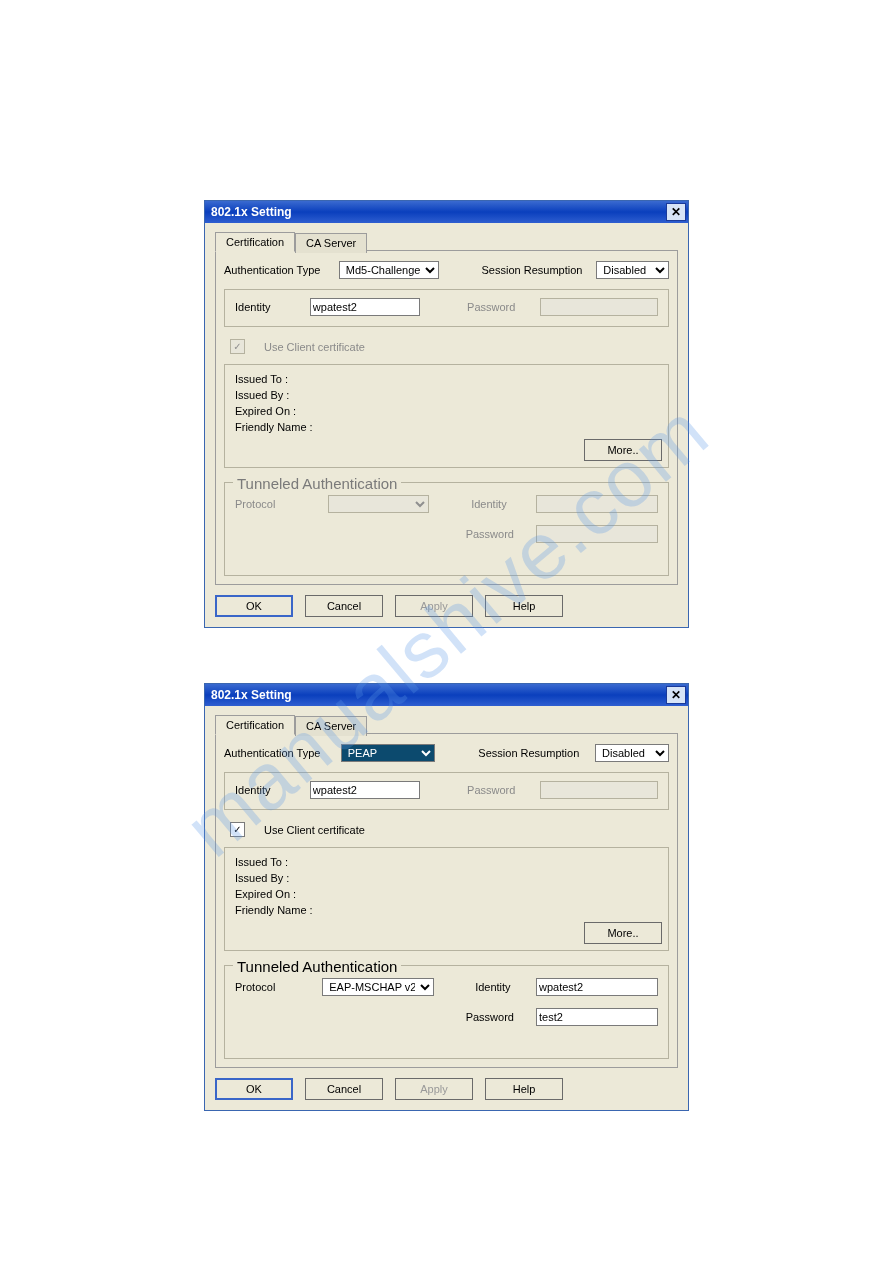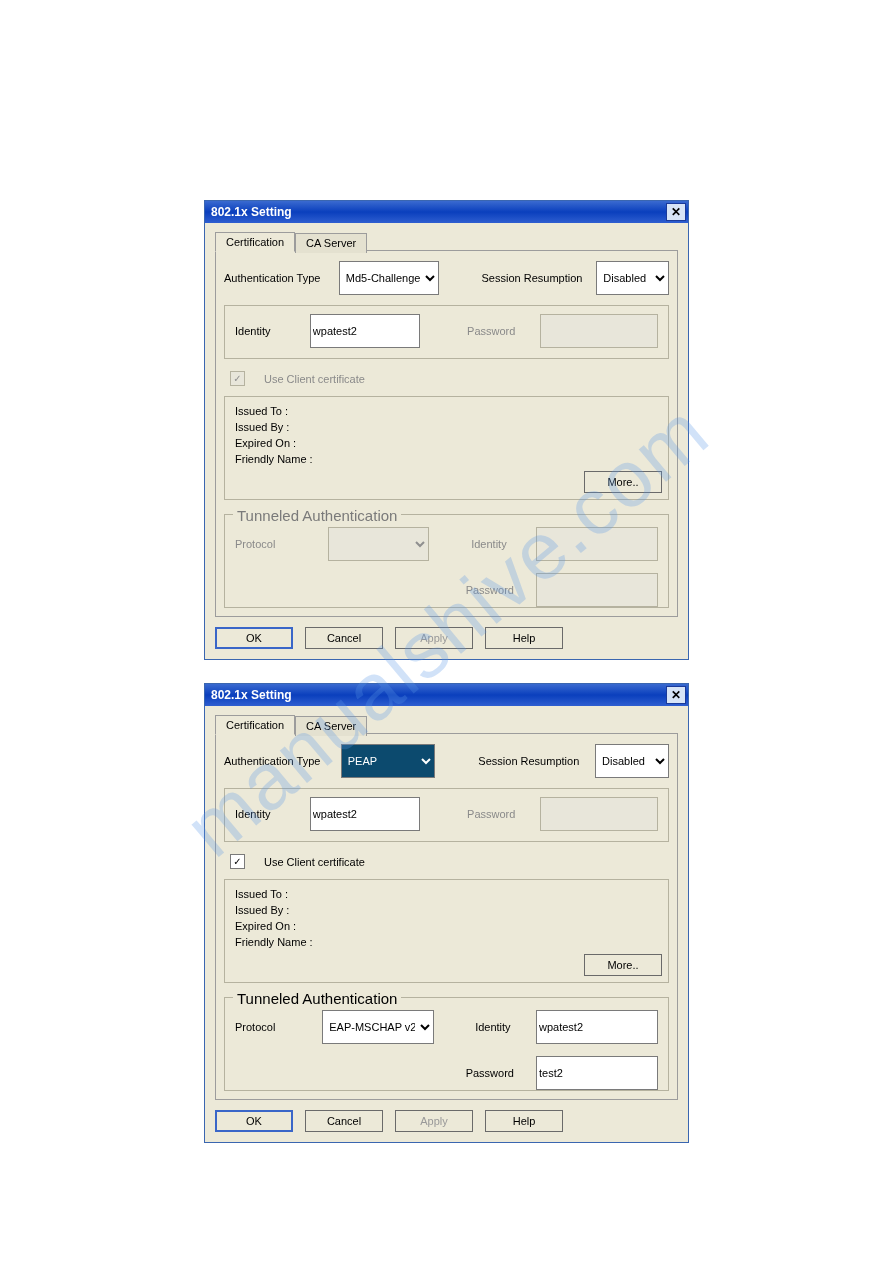--- a/index.html
+++ b/index.html
@@ -104,21 +104,21 @@
   }
   .legend.enabled { color: #000; }
   .row { display: flex; align-items: center; gap: 13px; }
   .lbl { color: #000; }
   .lbl.disabled { color: #8a8a8a; }
   select, input[type=text] {
     font-family: inherit;
     font-size: 11px;
     border: 1px solid #7a7a7a;
     background: #fff;
-    height: 34px;
+    height: 18px;
     padding: 0 2px;
     box-sizing: border-box;
   }
   select.highlight { background: #0c4a6e; color:#fff; }
   input[type=text].disabled, select.disabled {
     background: #e8e6da;
     color: #8f8f8f;
     border: 1px solid #b5b29f;
   }
   .btn {

